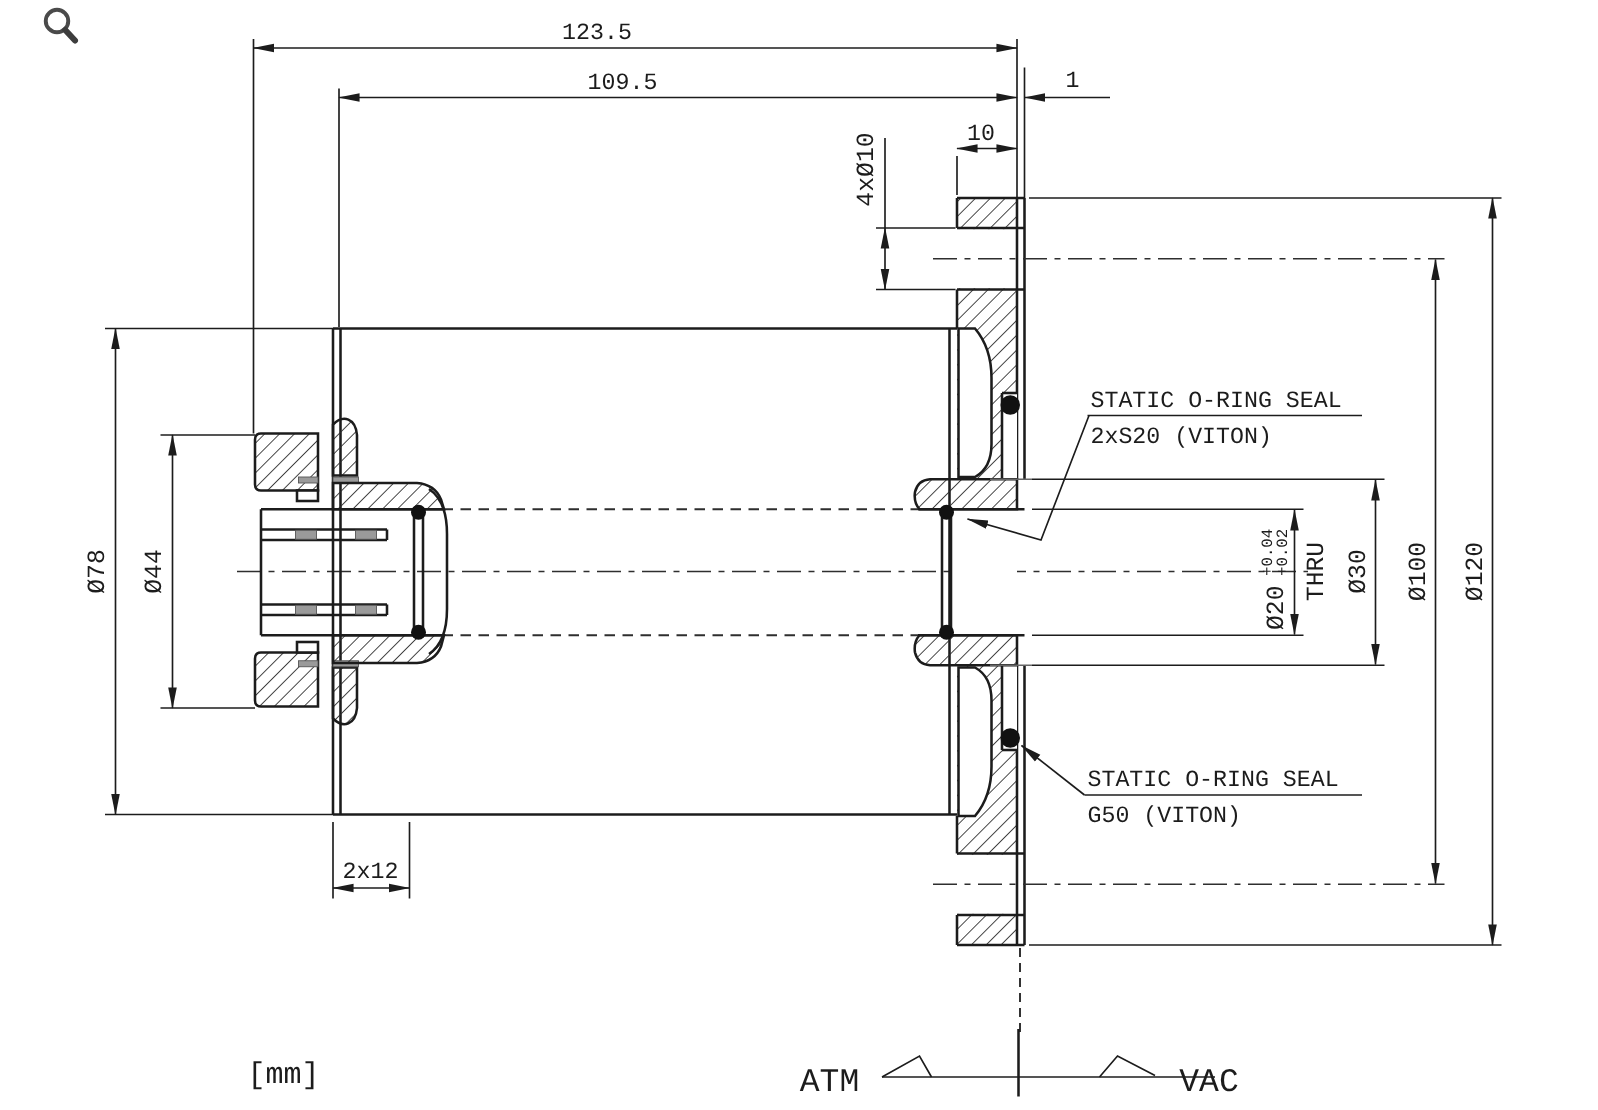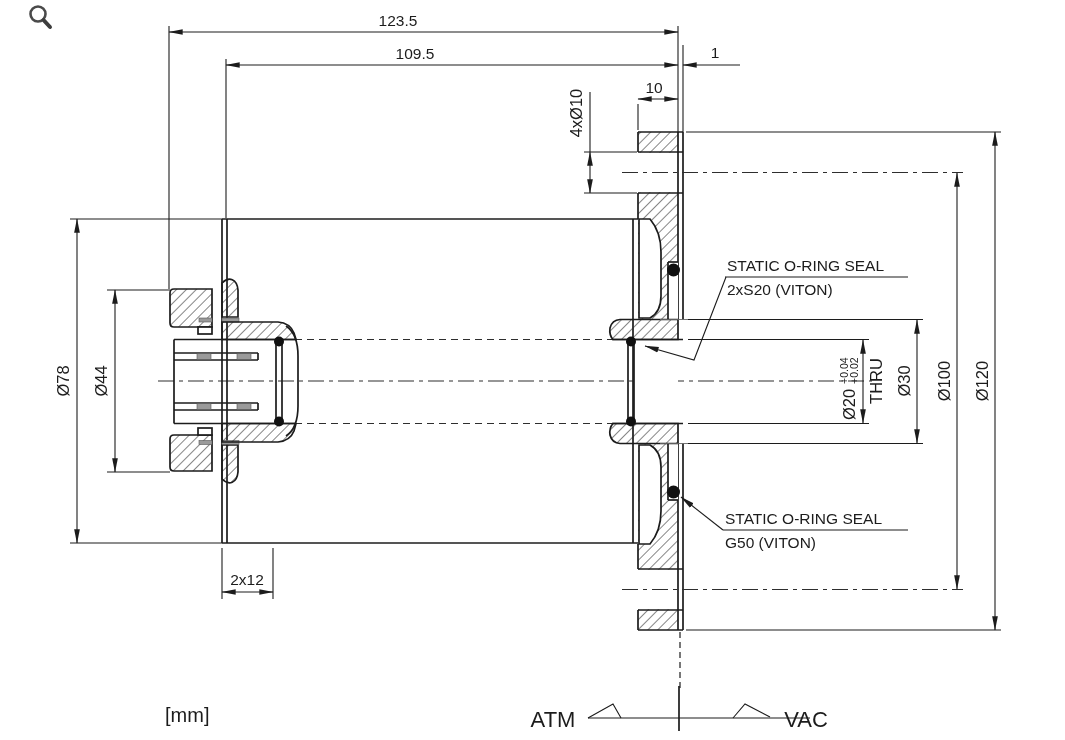--- a/index.html
+++ b/index.html
@@ -1,17 +1,17 @@
 <!DOCTYPE html>
 <html><head>
 <meta charset="utf-8">
 <style>
   html,body{margin:0;padding:0;background:#ffffff;}
   #stage{position:relative;width:1065px;height:740px;background:#ffffff;overflow:hidden;
-         font-family:Liberation Sans, sans-serif;}
+         font-family:Liberation Mono, monospace;}
   svg{position:absolute;left:0;top:0;}
   text{fill:#1c1c1c;}
   .t15{font-size:15.5px;}
   .t16{font-size:16.5px;}
   .t10{font-size:10.5px;}
   .t21{font-size:22px;}
   .t19{font-size:20px;}
   .mid{text-anchor:middle;}
   .ol  {fill:#ffffff;stroke:#1c1c1c;stroke-width:1.7;}
   .hat {fill:url(#h);stroke:#1c1c1c;stroke-width:1.7;}

